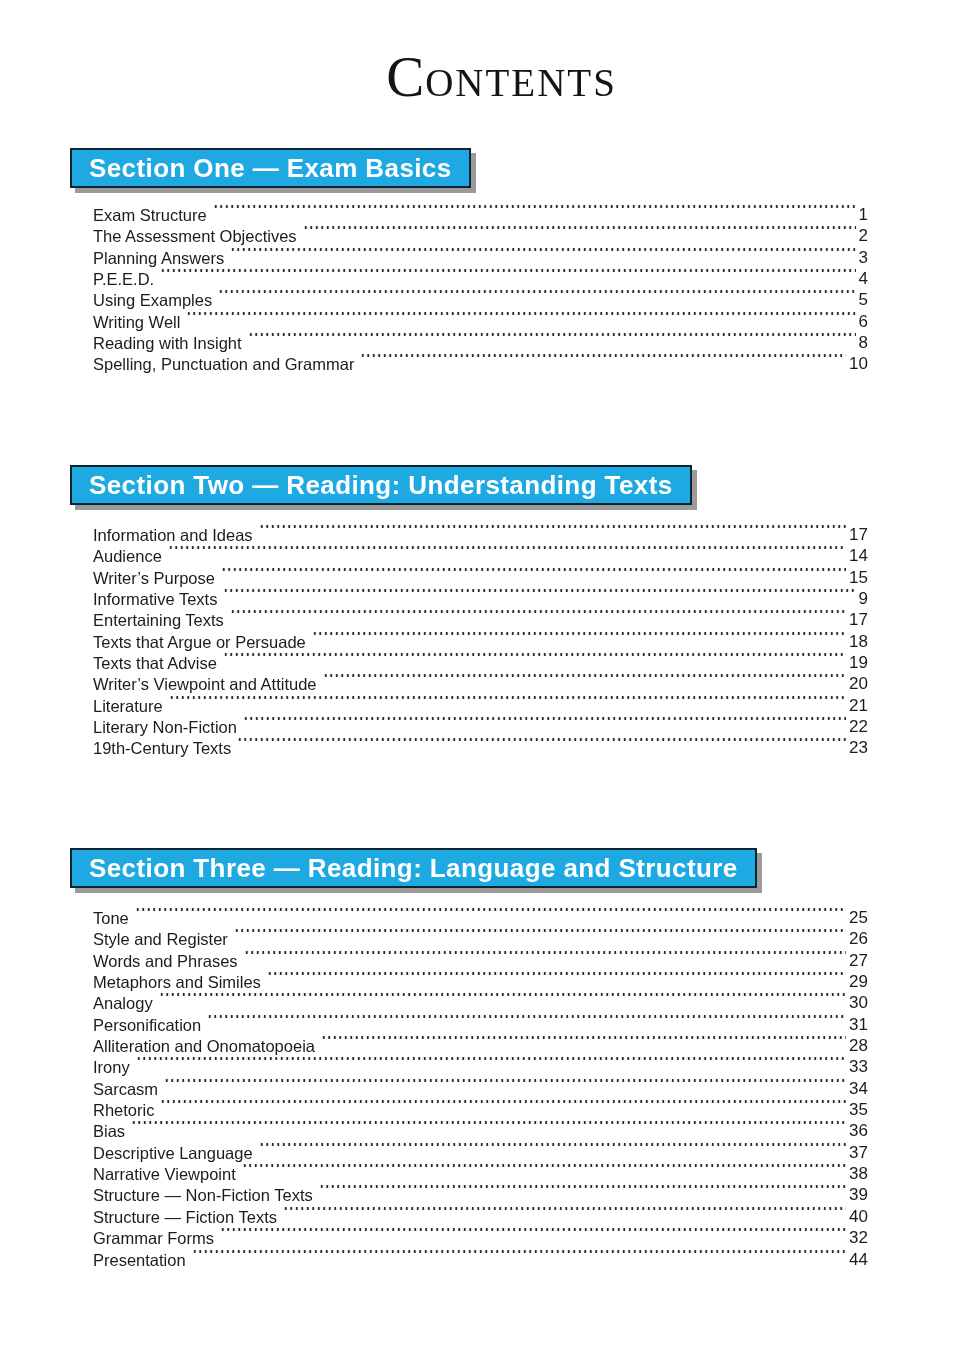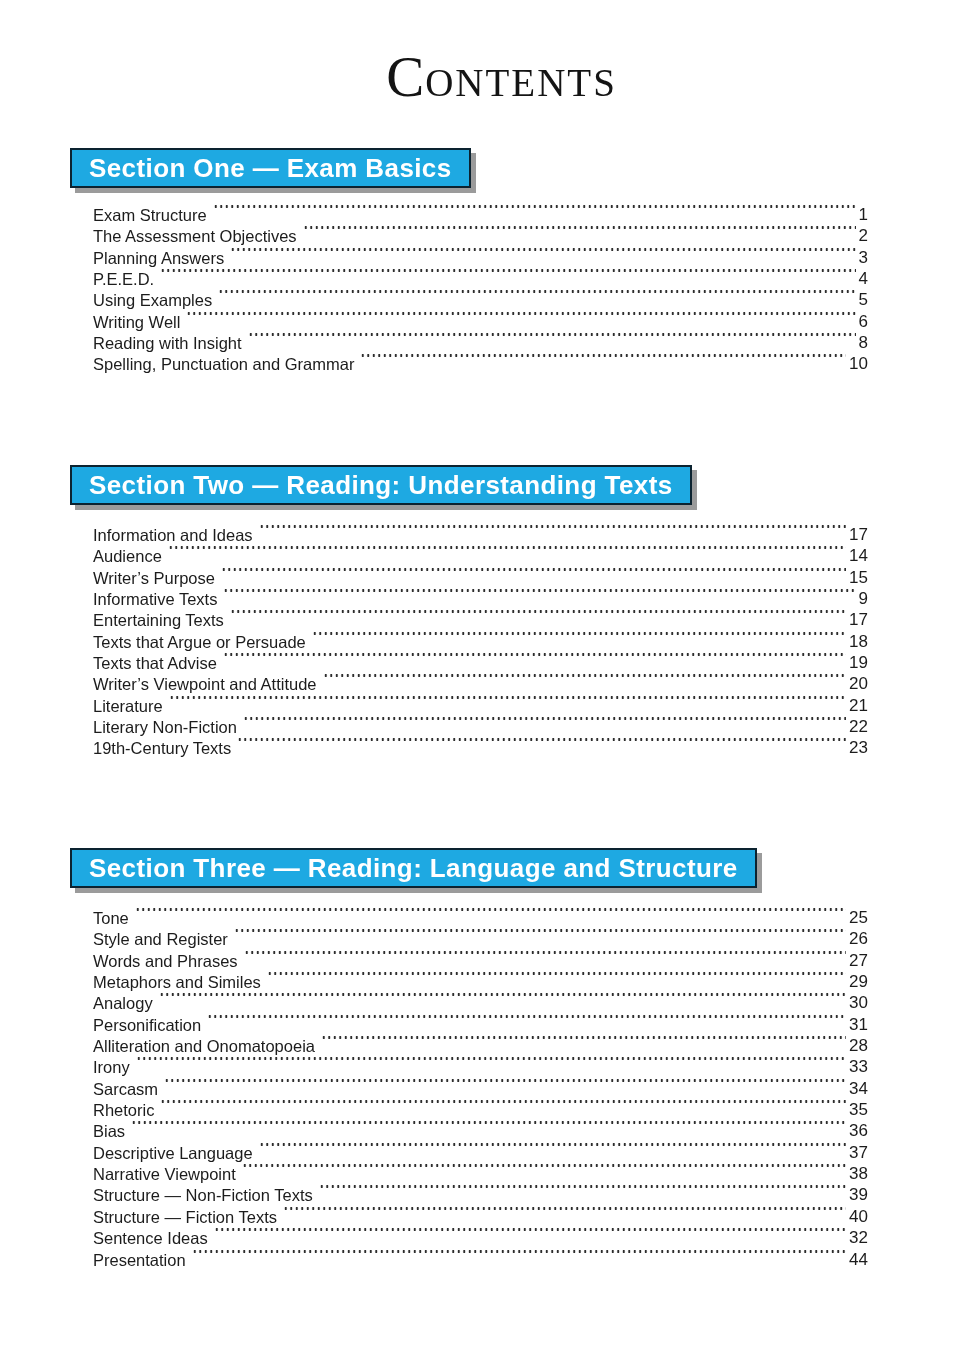--- a/index.html
+++ b/index.html
@@ -258,21 +258,21 @@
         <span class="label">Structure — Non-Fiction Texts</span>
         <span class="dots"></span>
         <span class="pagenum">39</span>
       </div>
       <div class="toc-row">
         <span class="label">Structure — Fiction Texts</span>
         <span class="dots"></span>
         <span class="pagenum">40</span>
       </div>
       <div class="toc-row">
-        <span class="label">Sentence Ideas</span>
+        <span class="label">Grammar Forms</span>
         <span class="dots"></span>
         <span class="pagenum">32</span>
       </div>
       <div class="toc-row">
         <span class="label">Presentation</span>
         <span class="dots"></span>
         <span class="pagenum">44</span>
       </div>
     </div>
 

